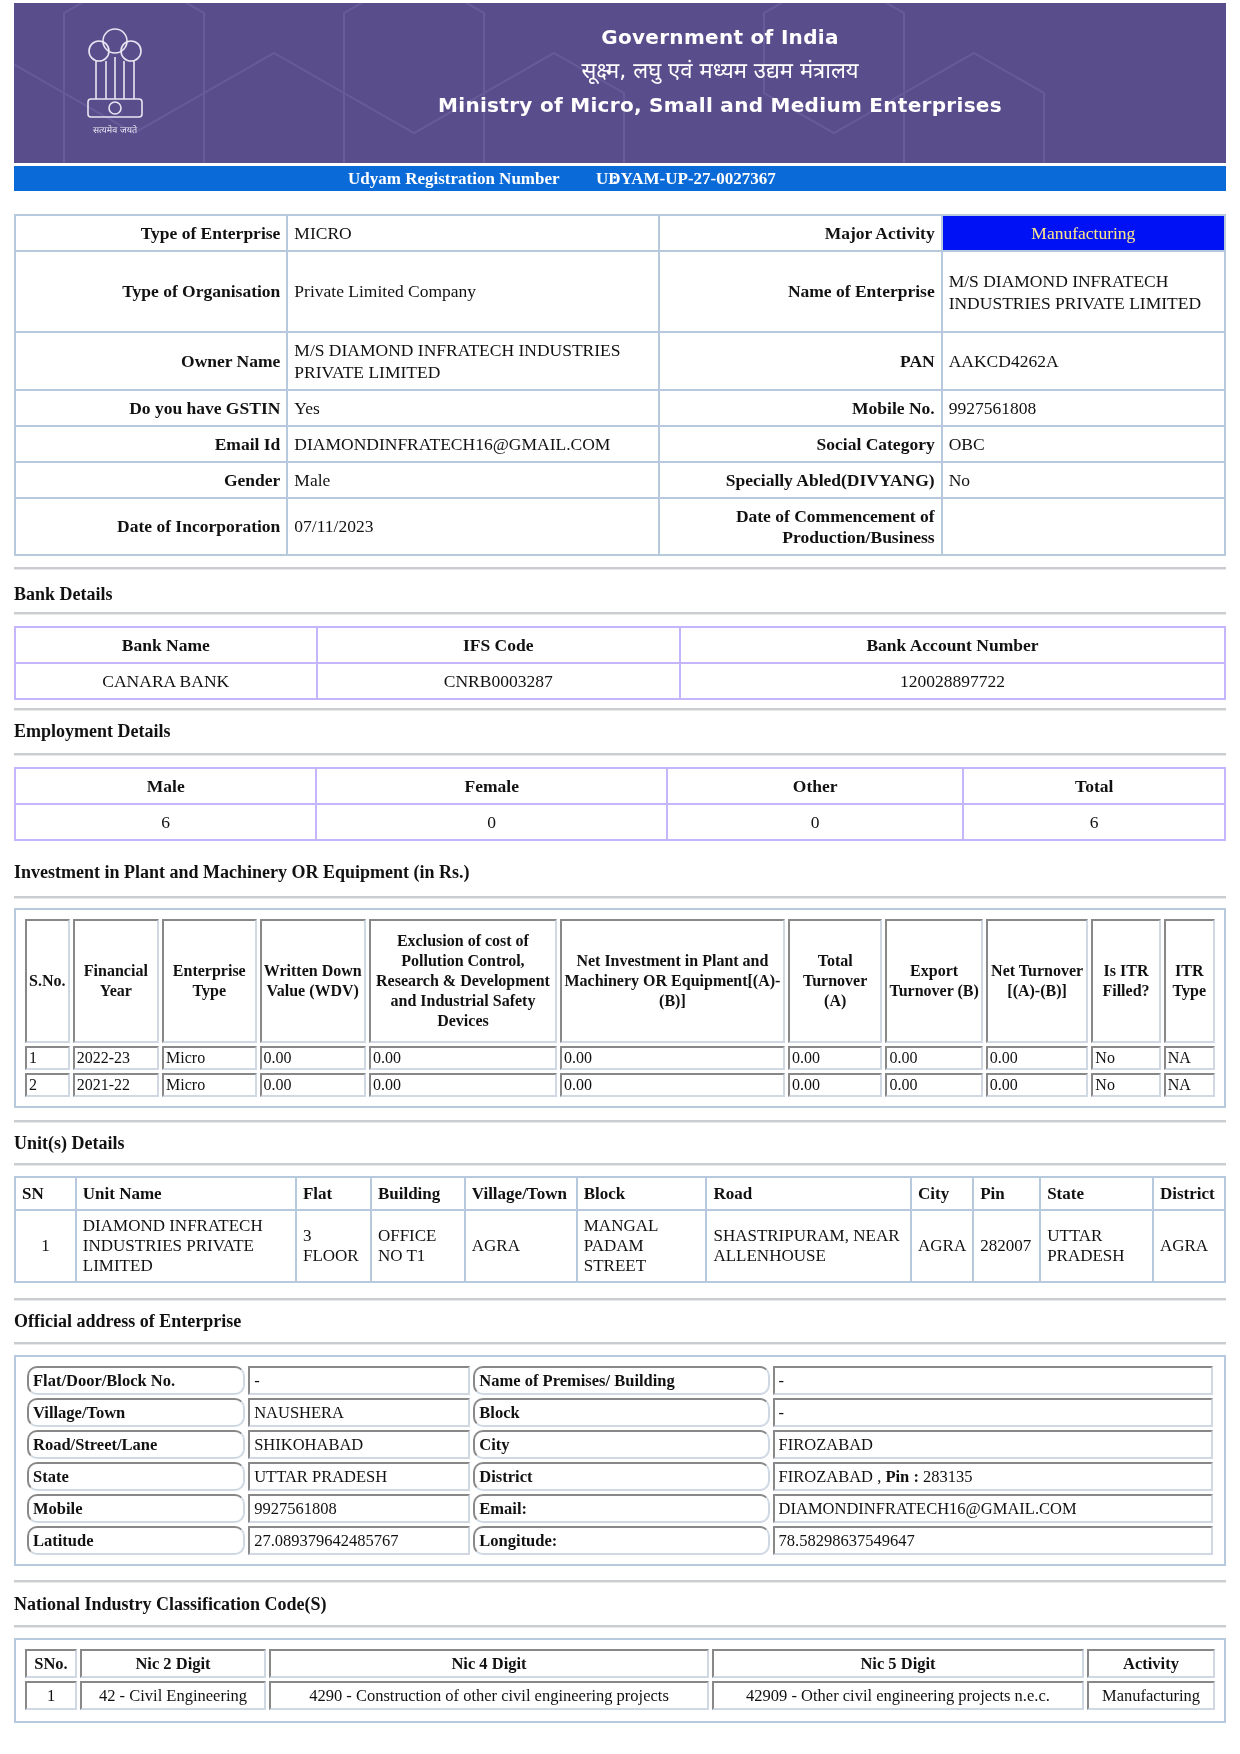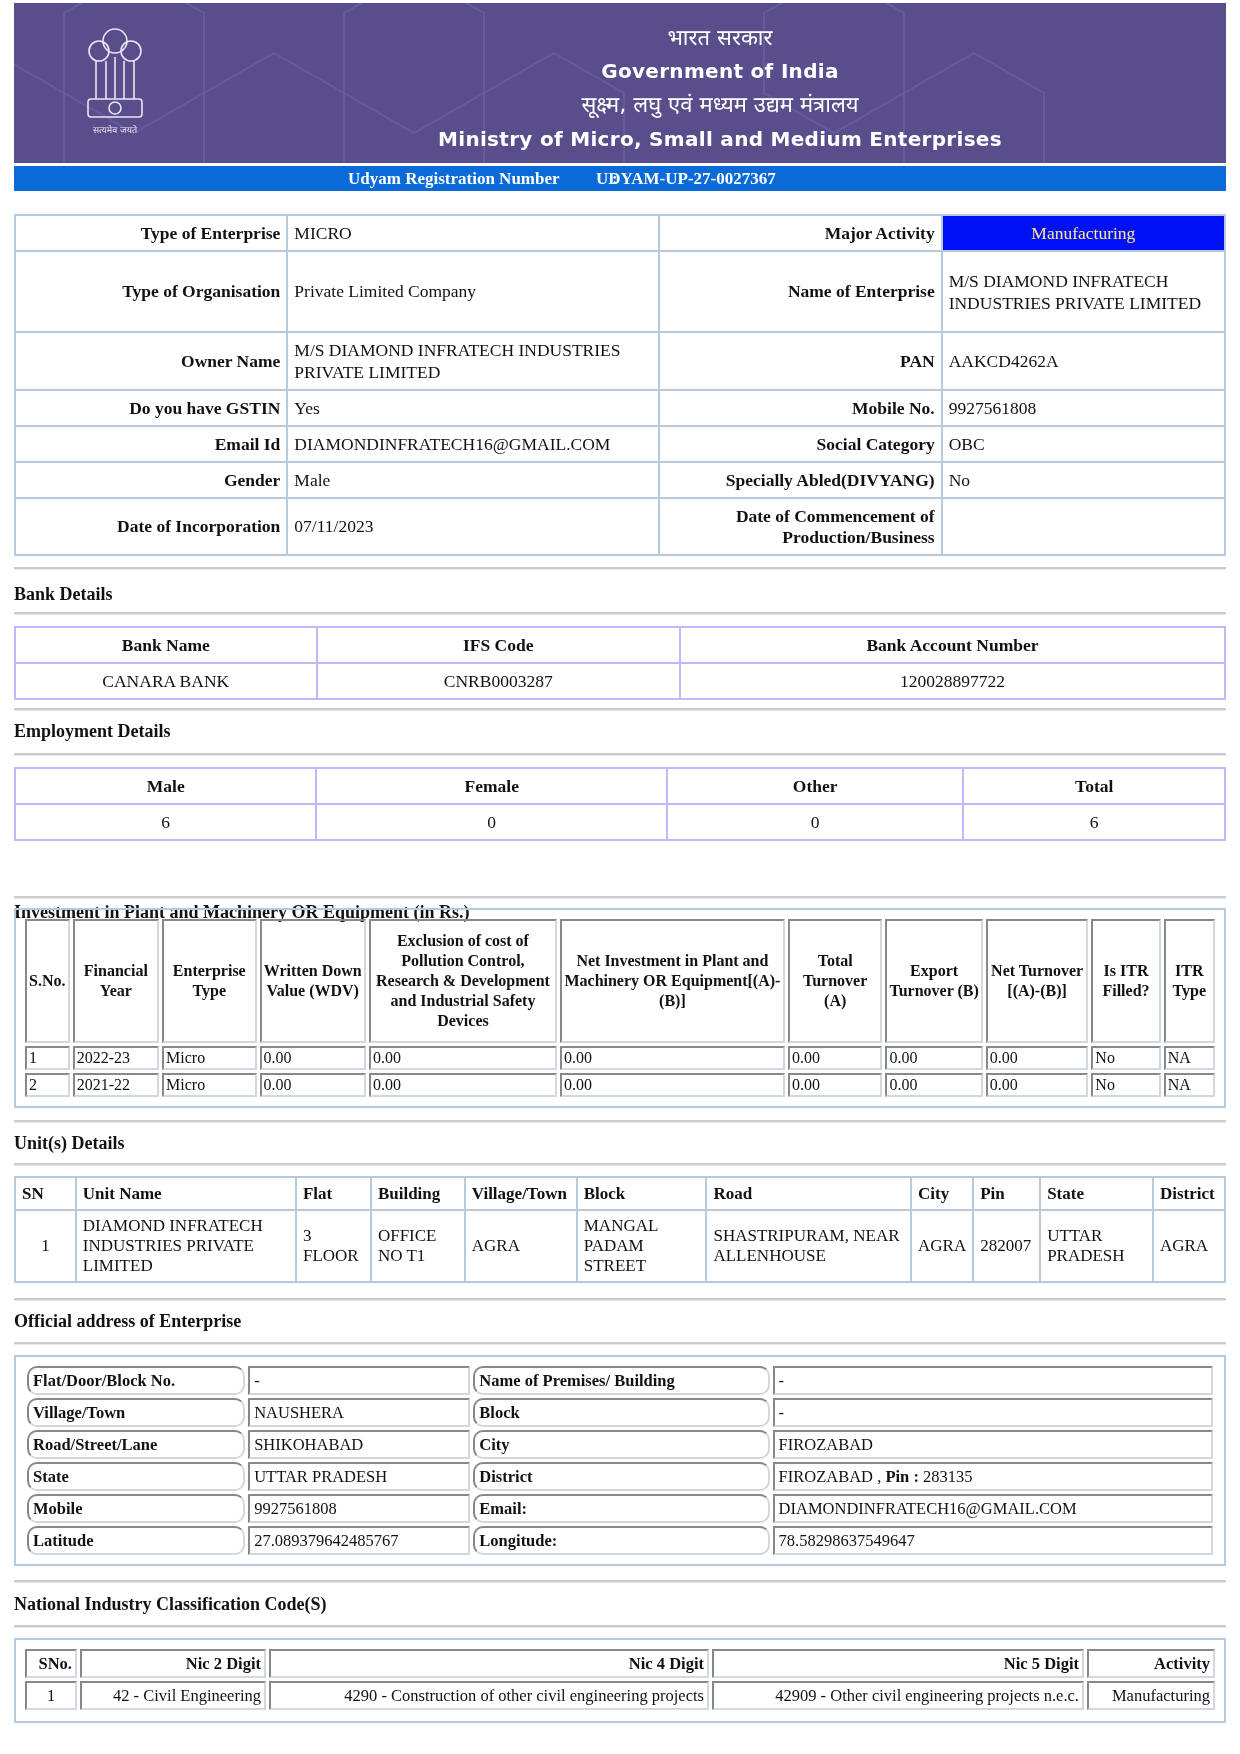--- a/index.html
+++ b/index.html
@@ -48,21 +48,21 @@
   .t-unit { position: absolute; left: 14px; top: 1176px; width: 1212px; font-size: 17px; }
   .t-unit th, .t-unit td { border: 2px solid #b7c9dc; padding: 2px 6px; text-align: left; }
   .t-unit th { height: 33px; }
   .t-unit td { line-height: 20px; }
 
   .t-addr { border-collapse: separate; border-spacing: 3px; font-size: 16.5px; width: 100%; }
   .t-addr td { border: 2px solid; border-color: #888 #cfd8e3 #cfd8e3 #888; padding: 0 4px; height: 29px; }
   .t-addr td.k { font-weight: bold; border-radius: 10px; }
 
   .t-nic { border-collapse: separate; border-spacing: 3px; font-size: 16.5px; width: 100%; }
-  .t-nic th, .t-nic td { border: 2px solid; border-color: #888 #cfd8e3 #cfd8e3 #888; padding: 0 3px; height: 29px; text-align: right; }
+  .t-nic th, .t-nic td { border: 2px solid; border-color: #888 #cfd8e3 #cfd8e3 #888; padding: 0 3px; height: 29px; text-align: center; }
 </style>
 </head>
 <body>
 
 <div class="banner">
   <svg class="hex" width="1212" height="160">
     <g fill="none" stroke="#6d62a0" stroke-width="2" opacity="0.7">
       <polygon points="120,-30 190,10 190,90 120,130 50,90 50,10"></polygon>
       <polygon points="260,50 330,90 330,170 260,210 190,170 190,90"></polygon>
       <polygon points="400,-30 470,10 470,90 400,130 330,90 330,10"></polygon>
@@ -79,21 +79,20 @@
         <ellipse cx="25" cy="30" rx="10" ry="10"></ellipse>
         <ellipse cx="57" cy="30" rx="10" ry="10"></ellipse>
         <path d="M22 40 L22 78 M32 40 L32 78 M41 36 L41 78 M50 40 L50 78 M60 40 L60 78"></path>
         <rect x="14" y="78" width="54" height="18" rx="3"></rect>
         <circle cx="41" cy="87" r="6"></circle>
       </g>
       <text x="41" y="112" font-size="9" fill="#e8e6f2" text-anchor="middle" font-family="DejaVu Sans, sans-serif">सत्यमेव जयते</text>
     </svg>
   </div>
   <div class="banner-center">
-    <div class="hi1">भारत सरकार</div>
     <div class="en1">Government of India</div>
     <div class="hi2">सूक्ष्म, लघु एवं मध्यम उद्यम मंत्रालय</div>
     <div class="en2">Ministry of Micro, Small and Medium Enterprises</div>
   </div>
 </div>
 
 <div class="reg-bar">
   <span class="lbl">Udyam Registration Number</span>
   <span class="sep">:</span>
   <span class="val">UDYAM-UP-27-0027367</span>
@@ -194,21 +193,21 @@
   </tr>
   <tr>
     <td>6</td>
     <td>0</td>
     <td>0</td>
     <td>6</td>
   </tr>
 </tbody>
   </table>
 
-<div class="sec-title" style="top:902px">Investment in Plant and Machinery OR Equipment (in Rs.)</div>
+<div class="sec-title" style="top:862px">Investment in Plant and Machinery OR Equipment (in Rs.)</div>
 <div class="hr" style="top:896px"></div>
 <div class="box" style="top:908px; padding:6px 6px 6px 6px;">
   <table class="t-inv">
     <colgroup>
       <col style="width:40px">
         <col style="width:86px">
         <col style="width:94px">
         <col style="width:106px">
         <col style="width:187px">
         <col style="width:224px">

